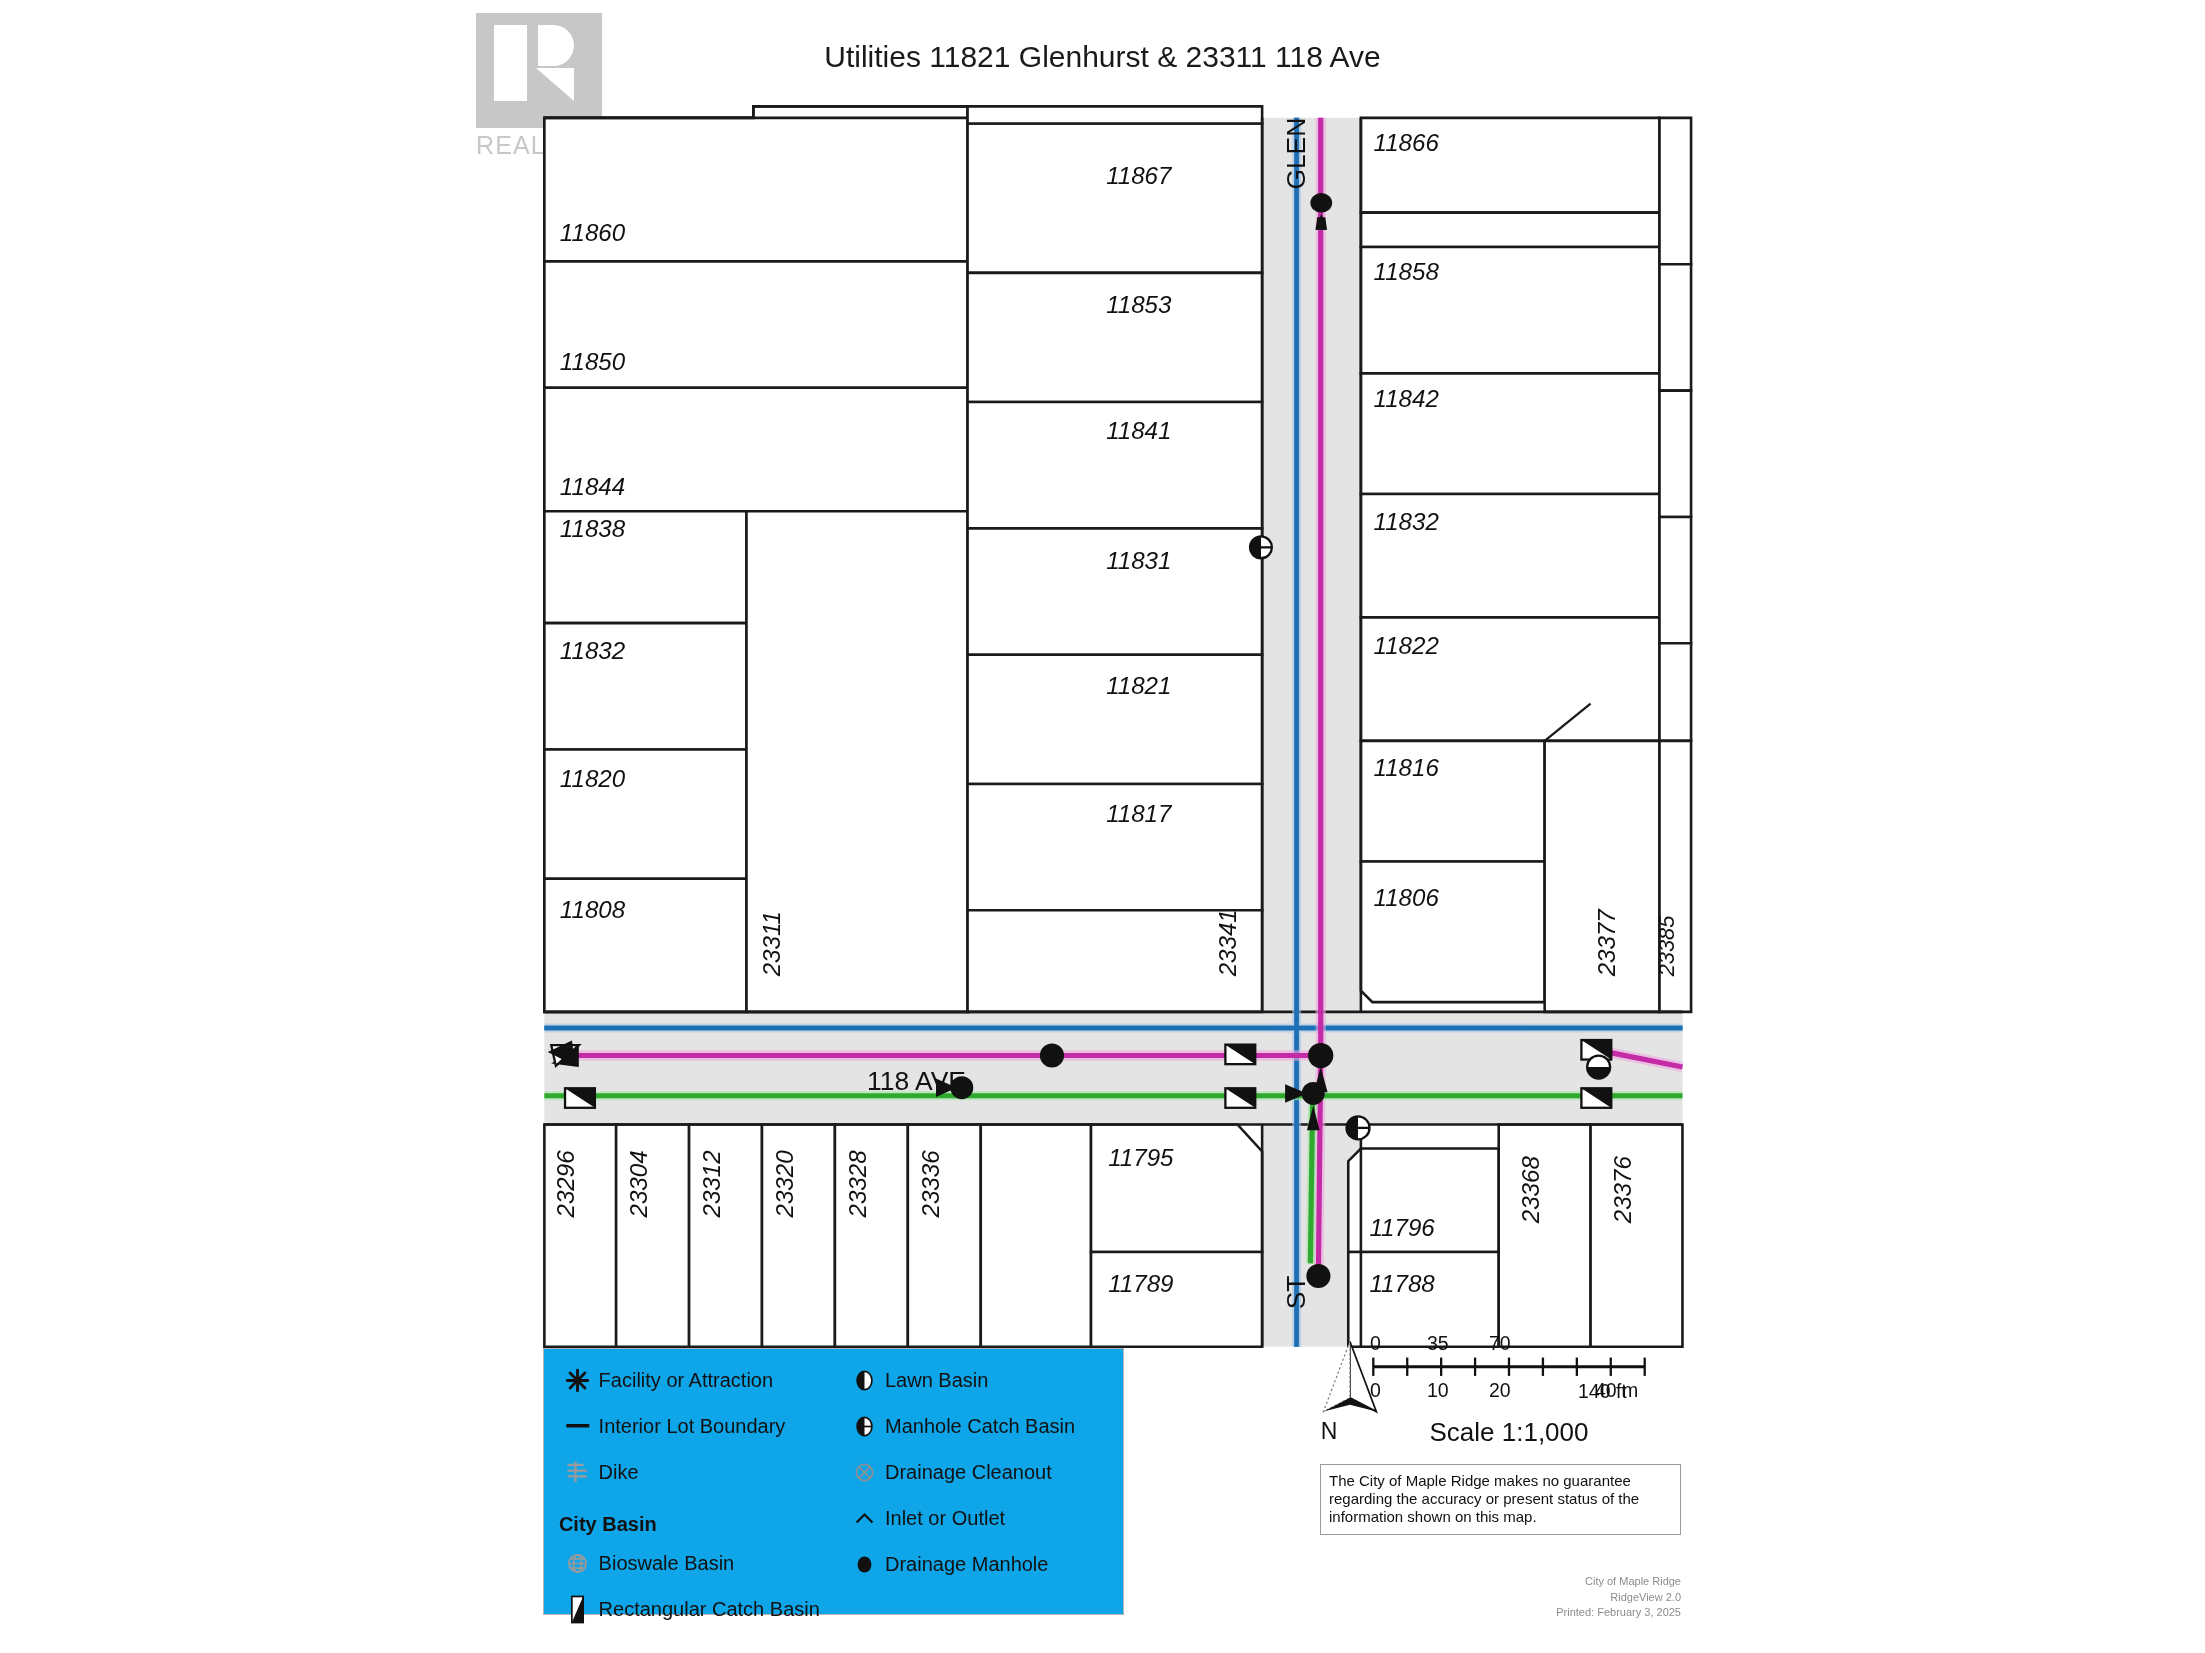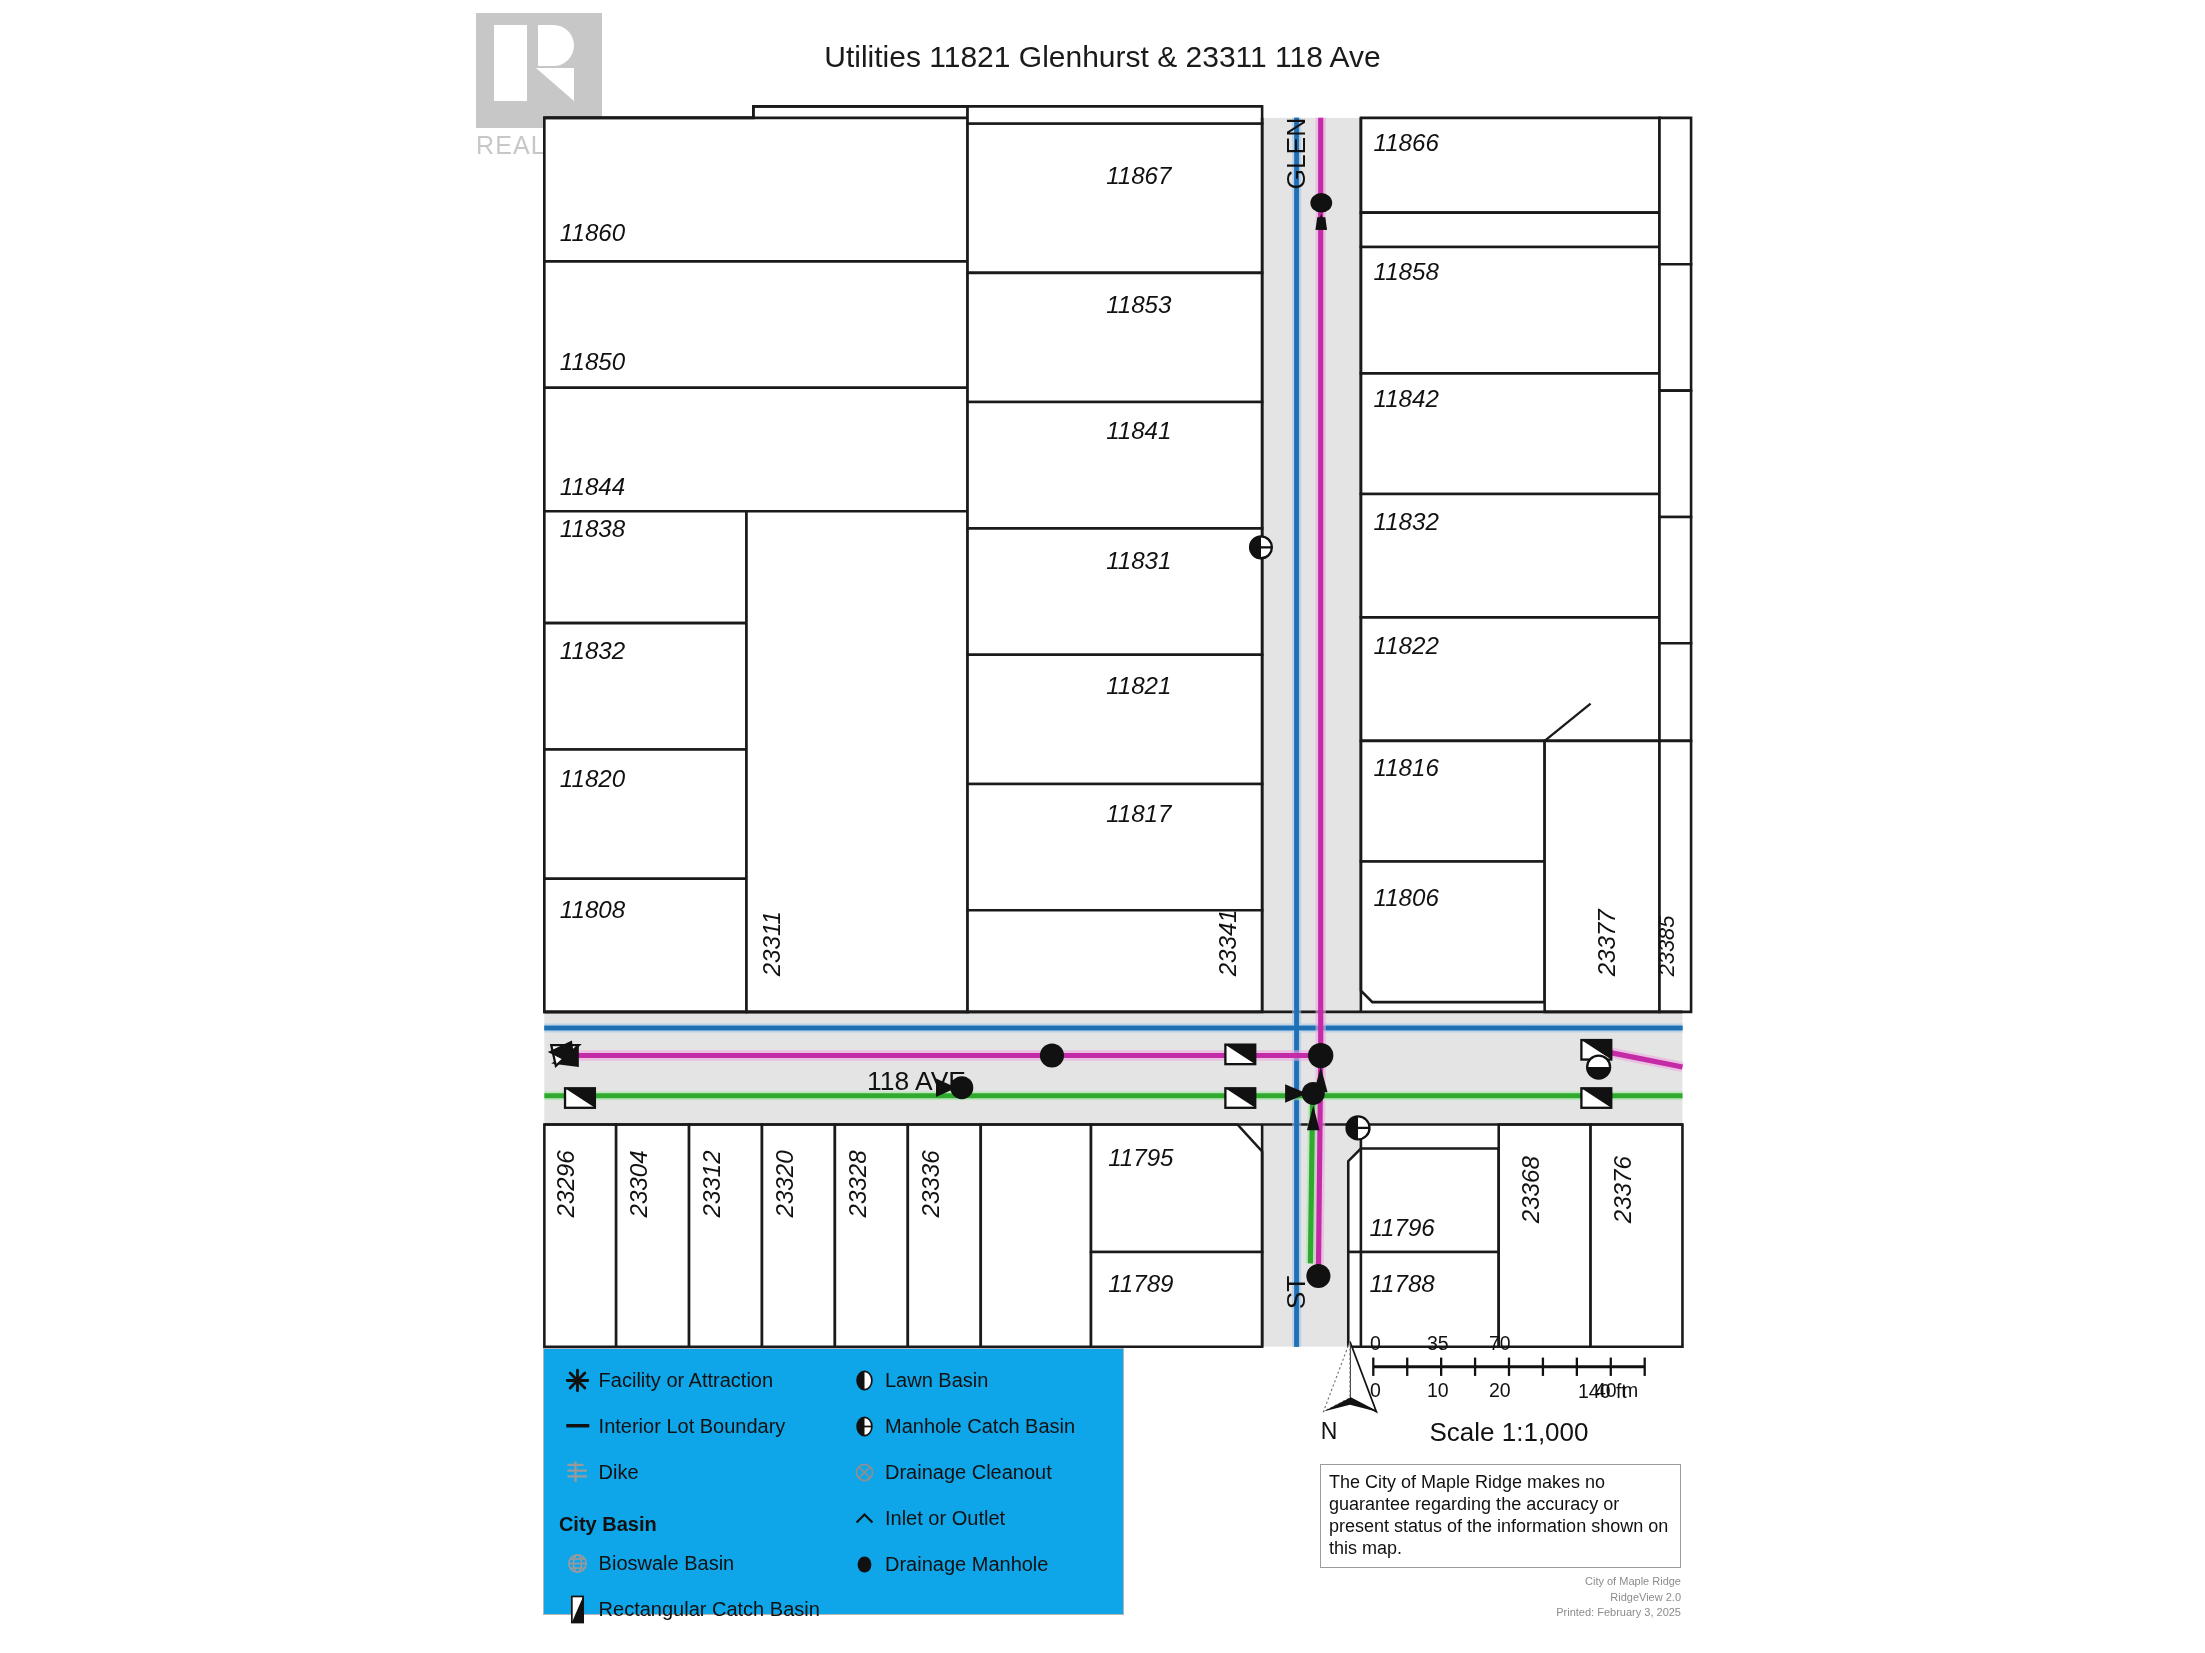--- a/index.html
+++ b/index.html
@@ -180,21 +180,21 @@
   }
   #disclaimer-box {
     position: absolute;
     left: 1320px;
     top: 1464px;
     width: 361px;
     padding: 6.9px 8px;
     border: 1.1px solid #9b9b9b;
     background: #fff;
     box-sizing: border-box;
-    font-size: 18px;
+    font-size: 15px;
     line-height: 1.22;
     color: #111;
     font-family: "Liberation Sans", sans-serif;
   }
   #credits {
     position: absolute;
     left: 1367px;
     top: 1574px;
     width: 314px;
     text-align: right;

